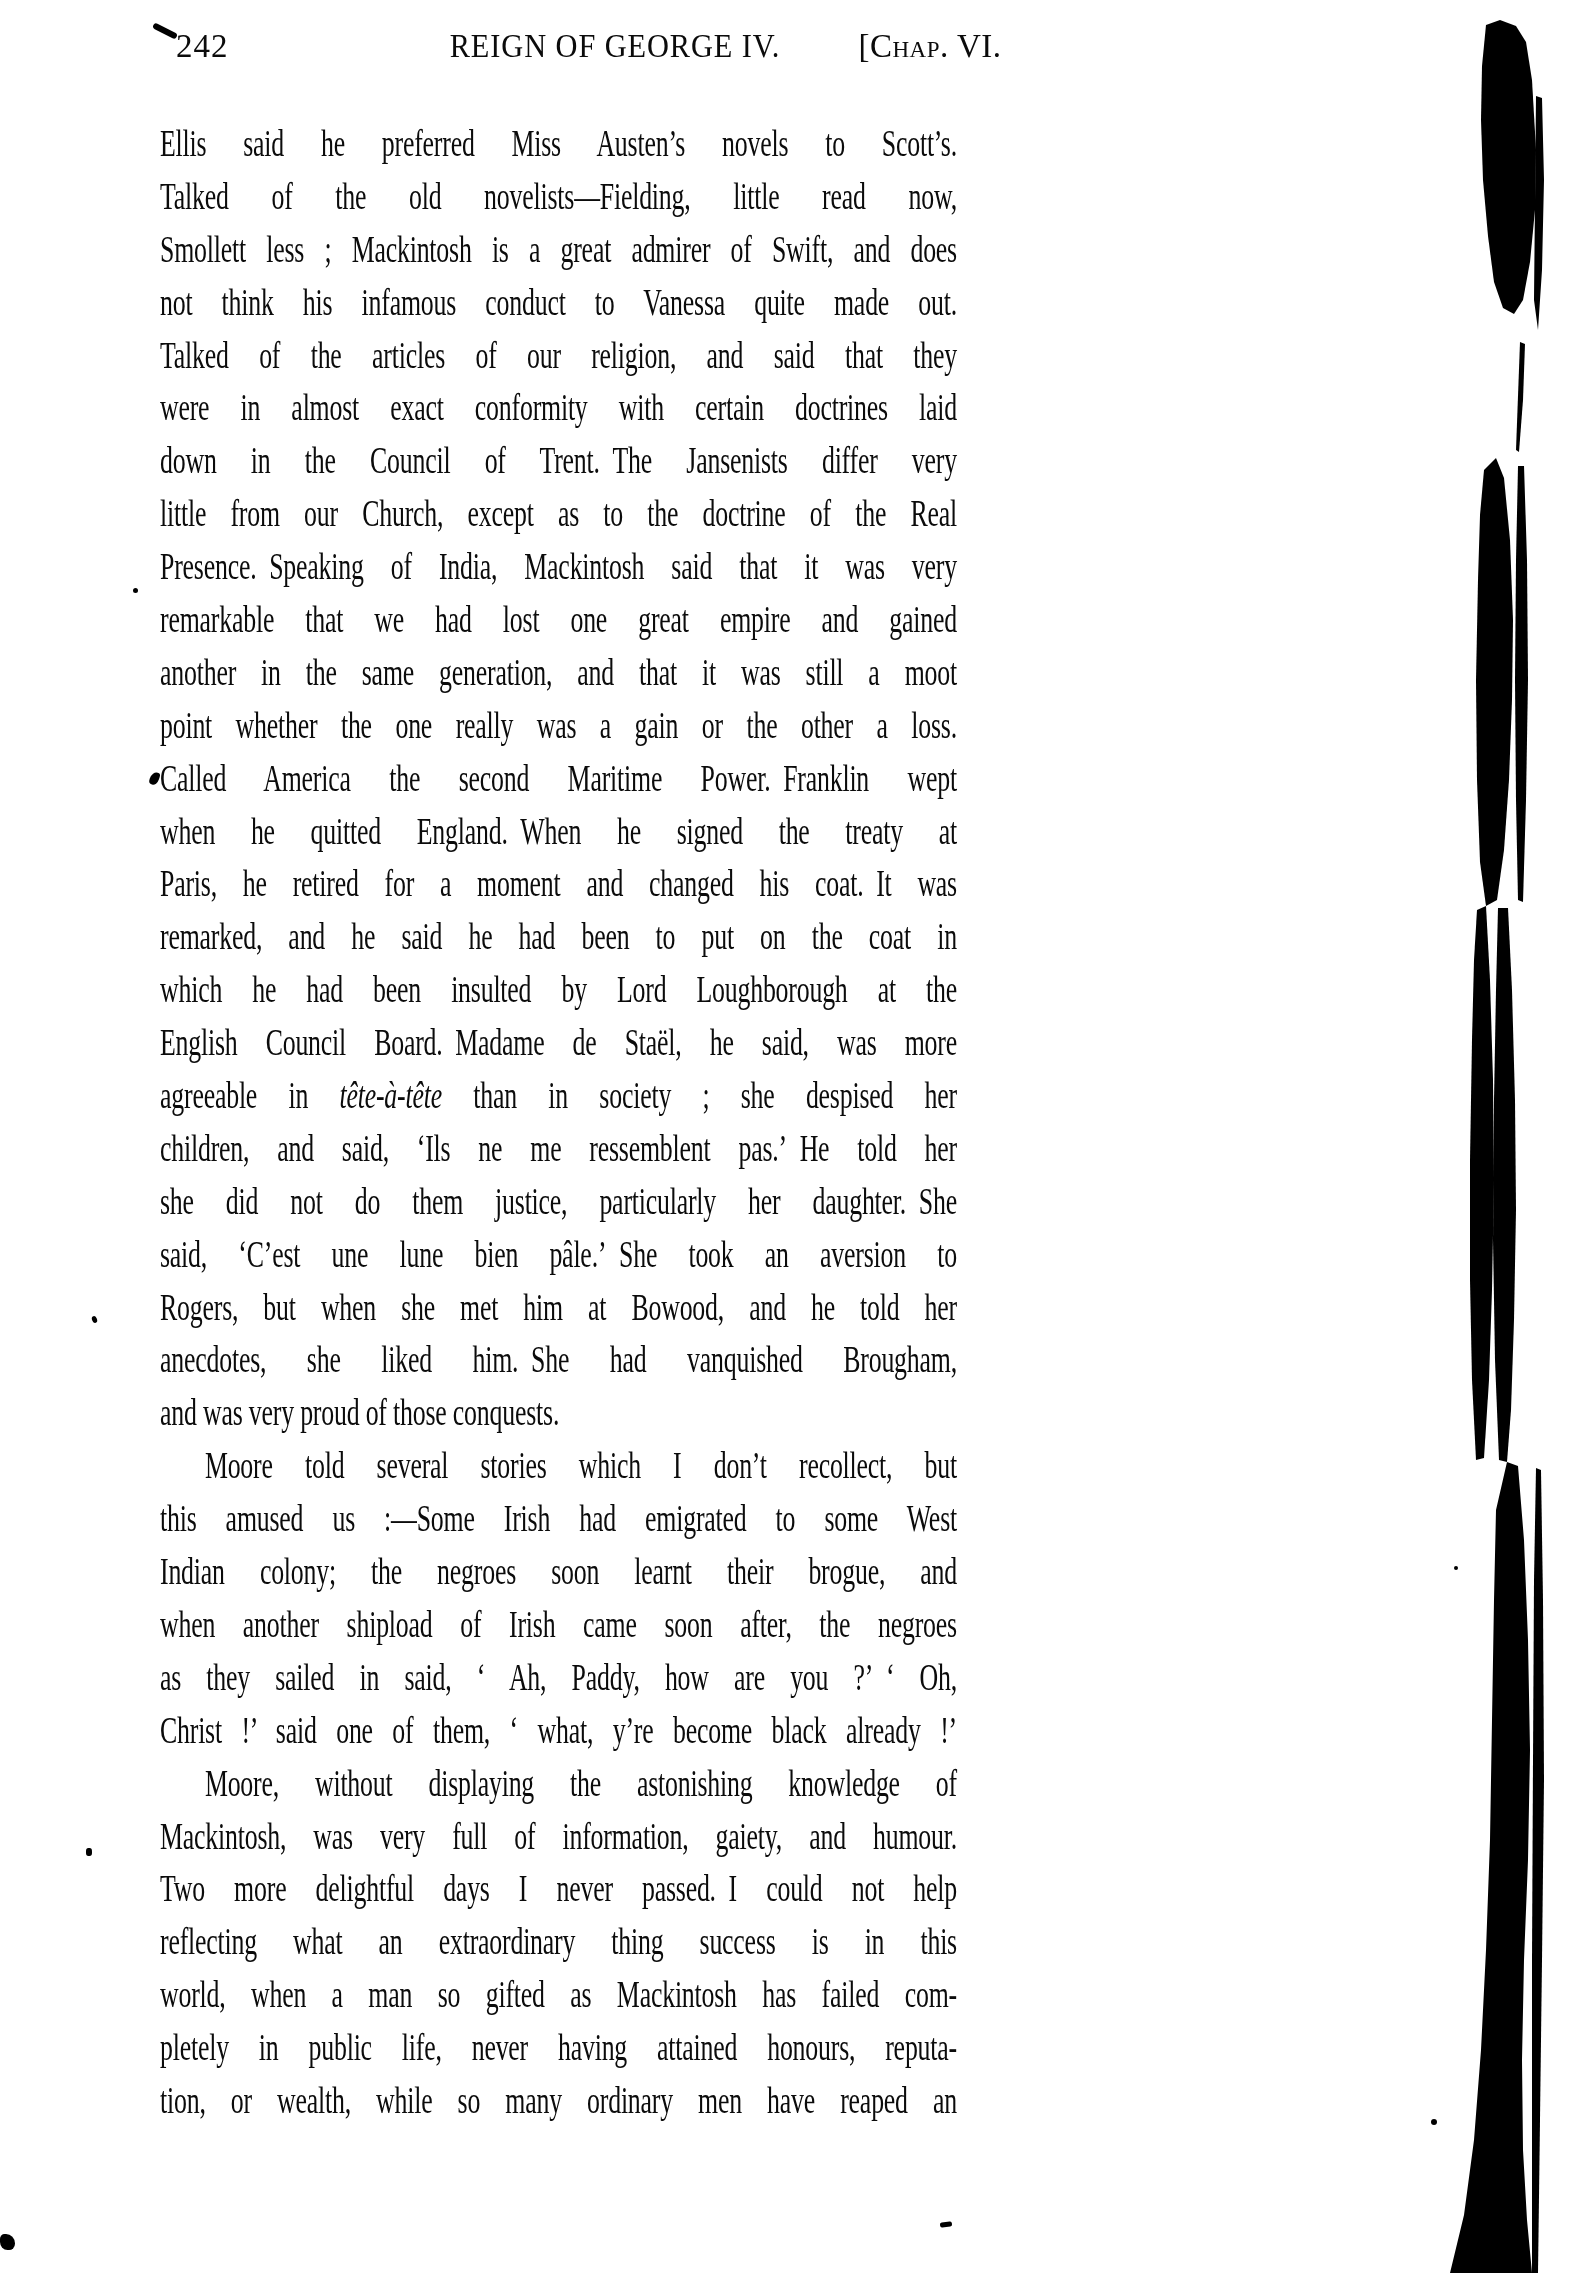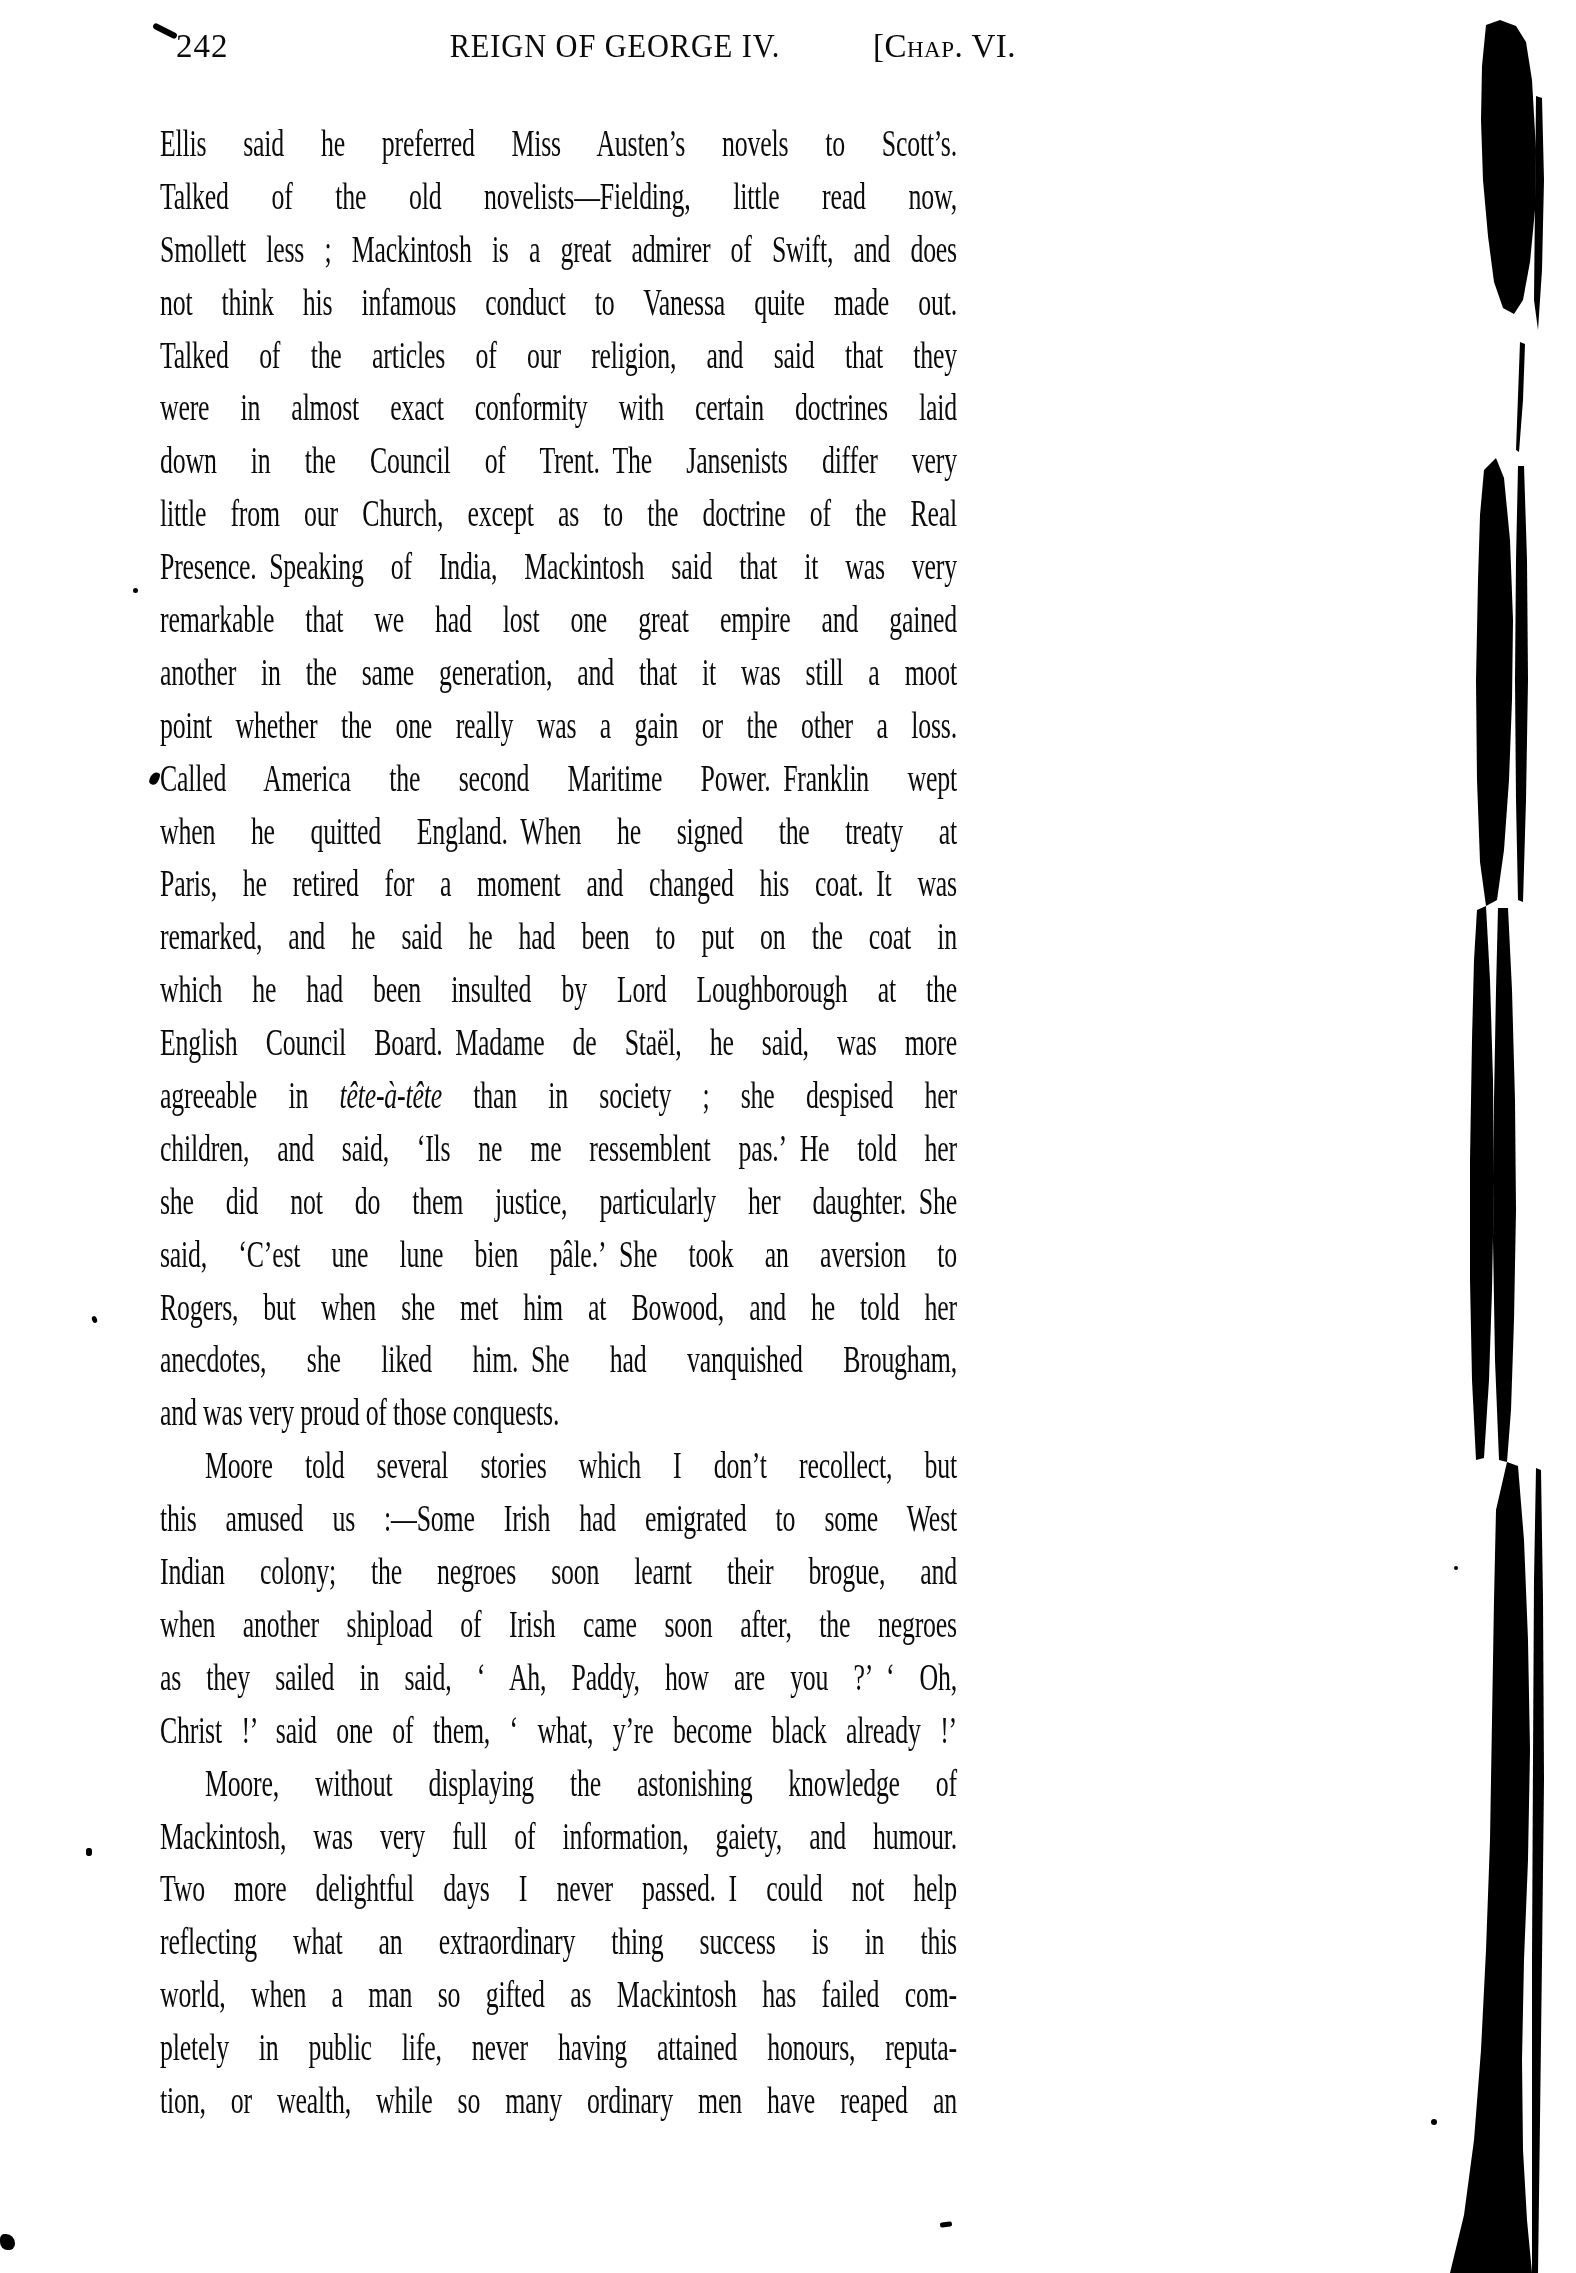--- a/index.html
+++ b/index.html
@@ -11,21 +11,21 @@
     overflow:hidden;
     font-family:Liberation Serif, serif;
     color:#0b0b0b;
   }
 
   
   .hdr { position:absolute; top:24px; height:44px; font-size:33px; line-height:44px; }
   .hdr-num   { left:176px;  width:120px; text-align:left;   letter-spacing:1px; }
   .hdr-title { left:420px;  width:390px; text-align:center; letter-spacing:1px;
                transform:scaleX(0.92); transform-origin:50% 0; }
-  .hdr-chap  { left:873px;  width:200px; text-align:left;  font-variant:small-caps; letter-spacing:0.5px; }
+  .hdr-chap  { left:830px;  width:200px; text-align:center;  font-variant:small-caps; letter-spacing:0.5px; }
 
   
   .text-block { position:absolute; left:160px; top:117px; width:800px; }
   .line {
     width:1172px;
     height:52.9px; line-height:52.9px;
     font-size:38px; letter-spacing:-0.3px;
     text-align:justify; text-align-last:justify;
     transform:scaleX(0.68); transform-origin:0 0;
     white-space:normal; overflow:visible;

